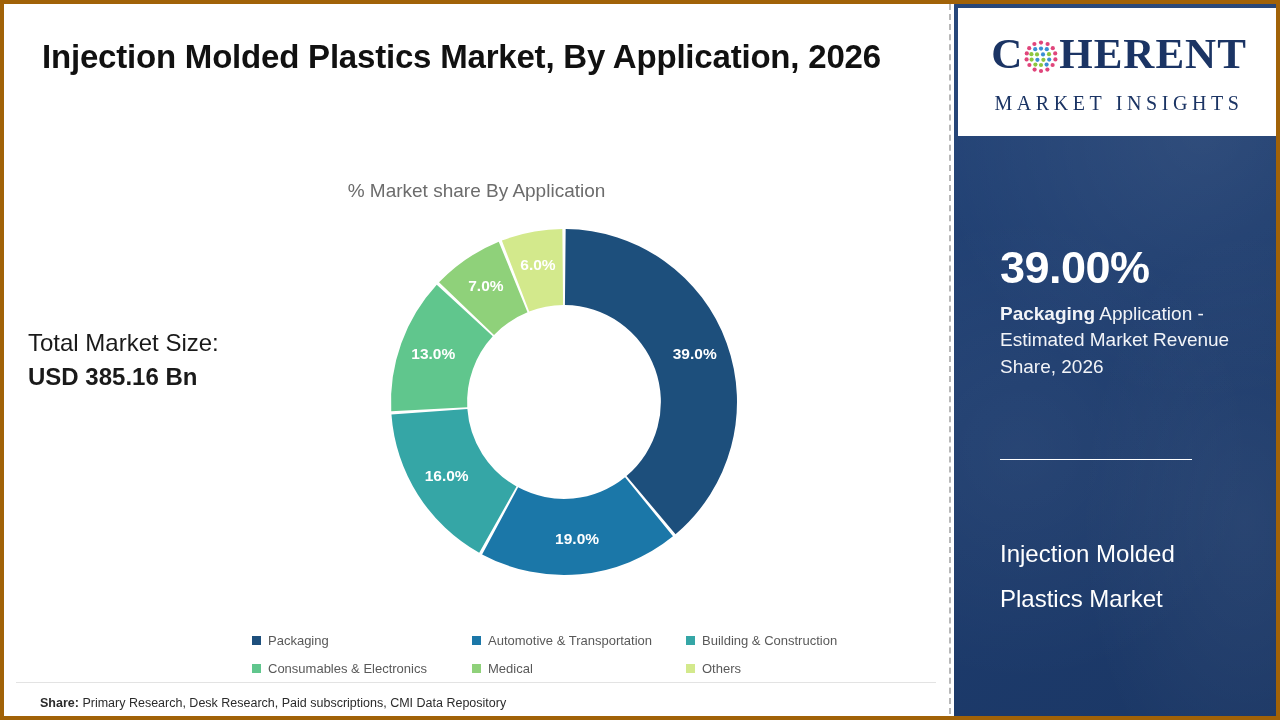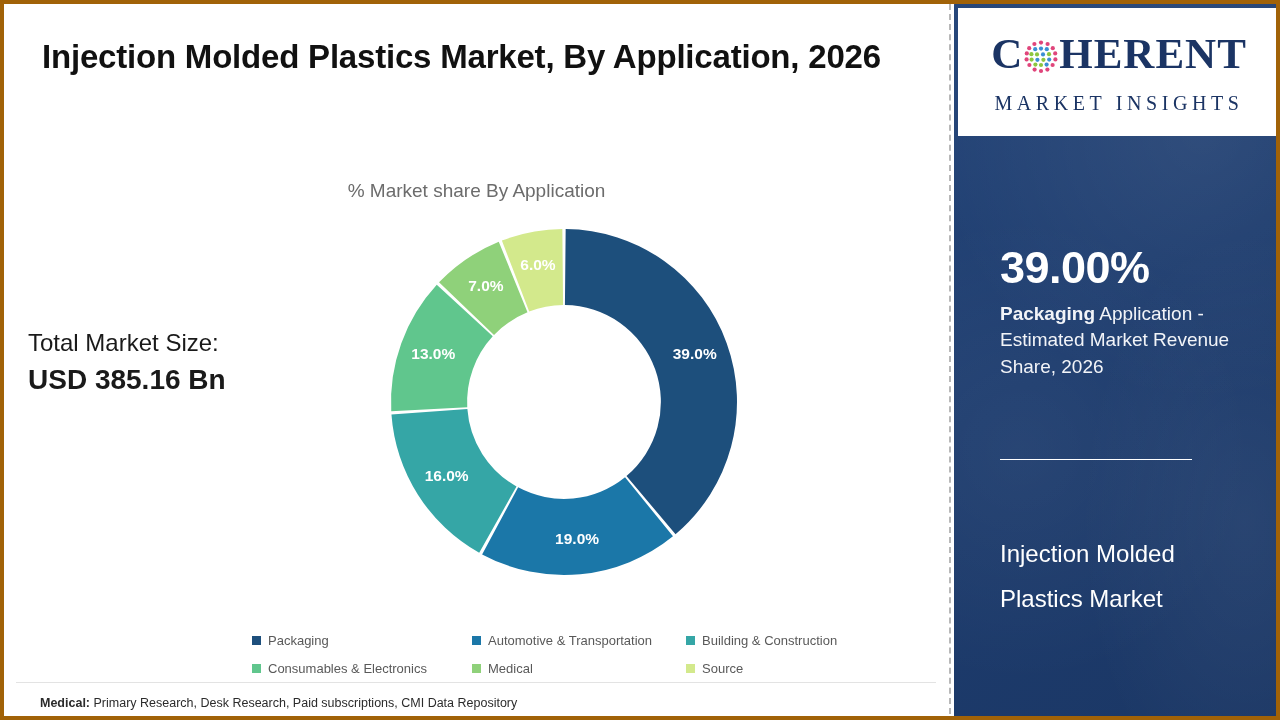--- a/index.html
+++ b/index.html
@@ -56,21 +56,21 @@
     left: 24px;
     top: 322px;
     width: 300px;
     color: #1a1a1a;
   }
   #total-market-label {
     font-size: 24px;
     line-height: 1.42;
   }
   #total-market-value {
-    font-size: 28px;
+    font-size: 24px;
     font-weight: bold;
     line-height: 1.42;
   }
 
   
   #donut-wrap {
     position: absolute;
     left: 380px;
     top: 218px;
     width: 360px;
@@ -304,28 +304,28 @@
         <div class="legend-item" style="width:220px">
           <span class="legend-swatch" style="background: rgb(96, 198, 141);"></span>
           <span>Consumables &amp; Electronics</span>
         </div>
         <div class="legend-item" style="width:214px">
           <span class="legend-swatch" style="background: rgb(143, 209, 122);"></span>
           <span>Medical</span>
         </div>
         <div class="legend-item">
           <span class="legend-swatch" style="background: rgb(211, 233, 140);"></span>
-          <span>Source</span>
+          <span>Others</span>
         </div>
       </div>
     </div>
 
     <div id="footer-divider"></div>
     <div id="source-line">
-      <b>Medical:</b>
+      <b>Share:</b>
       <span>Primary Research, Desk Research, Paid subscriptions, CMI Data Repository</span>
     </div>
   </div>
 
   <div id="dashed-sep"></div>
 
   <div id="right-panel">
     <div id="right-panel-texture"></div>
 
     <div id="logo-box">

